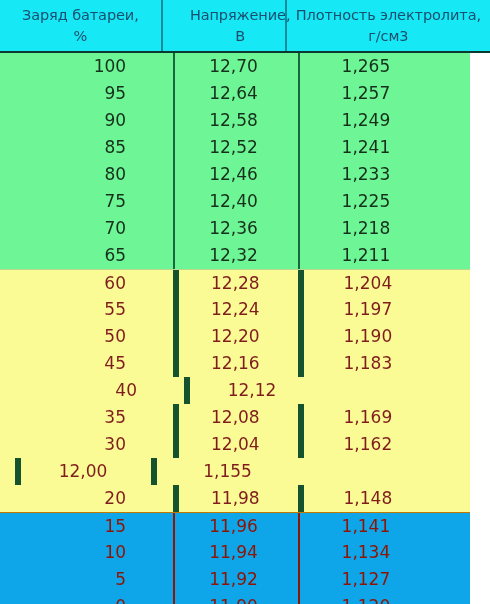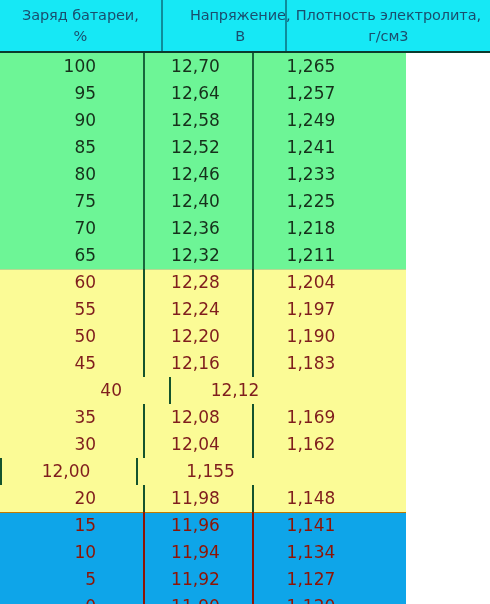--- a/index.html
+++ b/index.html
@@ -53,24 +53,25 @@
 
   .th.col2, .th.col3 { border-left: 2px solid #0E8C9C; }
 
   
   .tbody {
     width: 490px;
     position: relative;
   }
   .row {
     display: flex;
-    width: 406px;
+    width: 470px;
     height: 27px;
     box-sizing: border-box;
-    align-items: flex-end;
+    align-items: flex-start;
+    padding-left: 15px;
   }
   .cell {
     box-sizing: border-box;
     height: 27px;
     display: flex;
     align-items: center;
     font-size: 17px;
     line-height: 27px;
     white-space: nowrap;
   }
@@ -95,21 +96,21 @@
   .zone-yellow { background: #FBFB96; }
   .zone-red    { background: #0ea5e9; }
 
   .zone-green .cell,
   .zone-yellow .cell { color: #16301B; }
   .zone-yellow .cell { color: #7f1d1d; }
   .zone-red .cell    { color: #8E1404; }
 
   
   .zone-green .c2, .zone-green .c3   { border-left: 2px solid #17663C; }
-  .zone-yellow .c2, .zone-yellow .c3 { border-left: 2px solid #14532d; }
+  .zone-yellow .c2, .zone-yellow .c3 { border-left: 6px solid #14532d; }
   .zone-red .c2, .zone-red .c3       { border-left: 2px solid #8E1404; }
 
   
   .band-start-yellow { border-top: 1px solid #B9D98F; }
   .band-start-red    { border-top: 1px solid #C07A00; }
 </style>
 </head>
 <body>
 
 <div id="battery-table">

